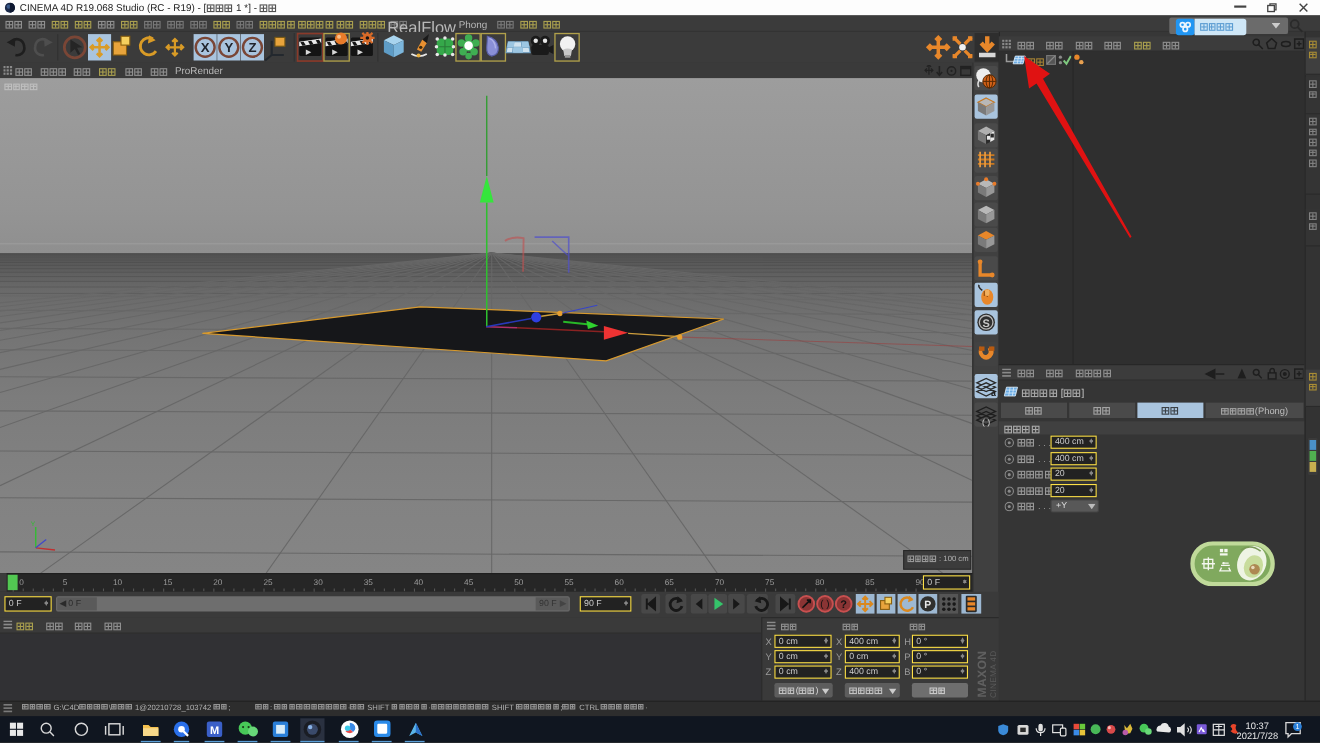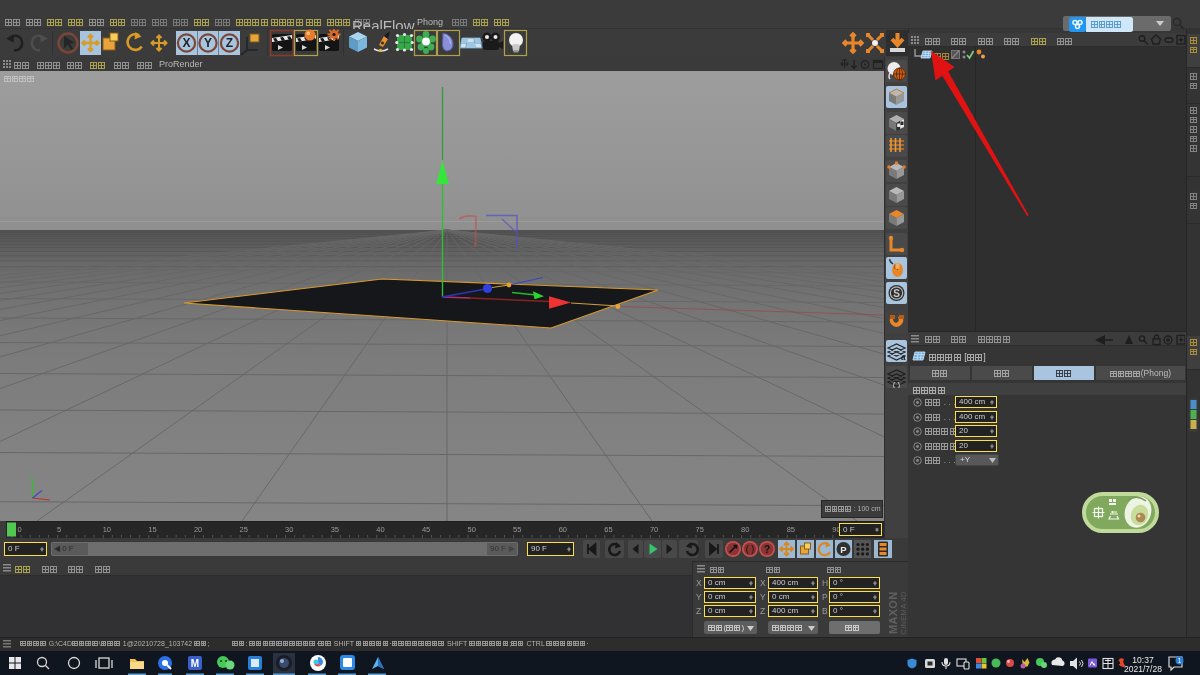--- a/index.html
+++ b/index.html
@@ -12,20 +12,36 @@
 .z6{width:5.5px;height:5.5px}
 .row{white-space:nowrap}
 .men{color:#a9a9a9}
 .dim{color:#8b8b8b}
 .yel{color:#cabd54}
 .fld{position:absolute;background:#222;border:1px solid #fde047;color:#ccc;font-size:8px;line-height:10px;padding-left:3px}
 .spn{position:absolute;right:1px;color:#888;font-size:6px;line-height:1}
 
 </style></head><body>
 <div id="root">
+<div class="abs" style="left:0;top:0;width:1200px;height:14px;background:#fdfdfd">
+<svg class="abs" style="left:4px;top:2px" width="10" height="10">
+        <circle cx="5" cy="5" r="4.6" fill="#1b2a4a"></circle>
+        <circle cx="4" cy="4" r="2" fill="#3a5a8a"></circle>
+        <path d="M5,0.4 A4.6,4.6 0 0 1 5,9.6" fill="#0e1830"></path>
+      </svg>
+<span class="abs" style="left:18px;top:1.5px;font-size:9px;color:#222">CINEMA 4D R19.068 Studio (RC - R19) - [<i class="z z8" style="color:#222"></i><i class="z z8" style="color:#222"></i><i class="z z8" style="color:#222"></i> 1 *] - <i class="z z8" style="color:#222"></i><i class="z z8" style="color:#222"></i></span>
+<span class="abs" style="left:1122px;top:5px;width:11px;height:1.5px;background:#444"></span>
+<svg class="abs" style="left:1151px;top:2px" width="10" height="10">
+        <rect x="1.5" y="3" width="6" height="5.5" fill="none" stroke="#444" stroke-width="1.2"></rect>
+        <path d="M3.5,3 V1.5 H9 V7 H7.5" fill="none" stroke="#444" stroke-width="1.2"></path>
+      </svg>
+<svg class="abs" style="left:1180px;top:2px" width="10" height="10">
+        <path d="M1.5,1.5 L8.5,8.5 M8.5,1.5 L1.5,8.5" stroke="#444" stroke-width="1.3"></path>
+      </svg>
+</div>
 <div class="abs" style="left:0;top:14px;width:1200px;height:15px;background:#3b3b3b;border-bottom:1px solid #333"></div>
 <div class="abs row men" style="left:5px;top:17px;font-size:9px"><i class="z z8"></i><i class="z z8"></i></div>
 <div class="abs row men" style="left:26px;top:17px;font-size:9px"><i class="z z8"></i><i class="z z8"></i></div>
 <div class="abs row yel" style="left:47px;top:17px;font-size:9px"><i class="z z8"></i><i class="z z8"></i></div>
 <div class="abs row yel" style="left:68px;top:17px;font-size:9px"><i class="z z8"></i><i class="z z8"></i></div>
 <div class="abs row men" style="left:89px;top:17px;font-size:9px"><i class="z z8"></i><i class="z z8"></i></div>
 <div class="abs row yel" style="left:110px;top:17px;font-size:9px"><i class="z z8"></i><i class="z z8"></i></div>
 <div class="abs row dim" style="left:131px;top:17px;font-size:9px"><i class="z z8"></i><i class="z z8"></i></div>
 <div class="abs row dim" style="left:152px;top:17px;font-size:9px"><i class="z z8"></i><i class="z z8"></i></div>
 <div class="abs row dim" style="left:173px;top:17px;font-size:9px"><i class="z z8"></i><i class="z z8"></i></div>

